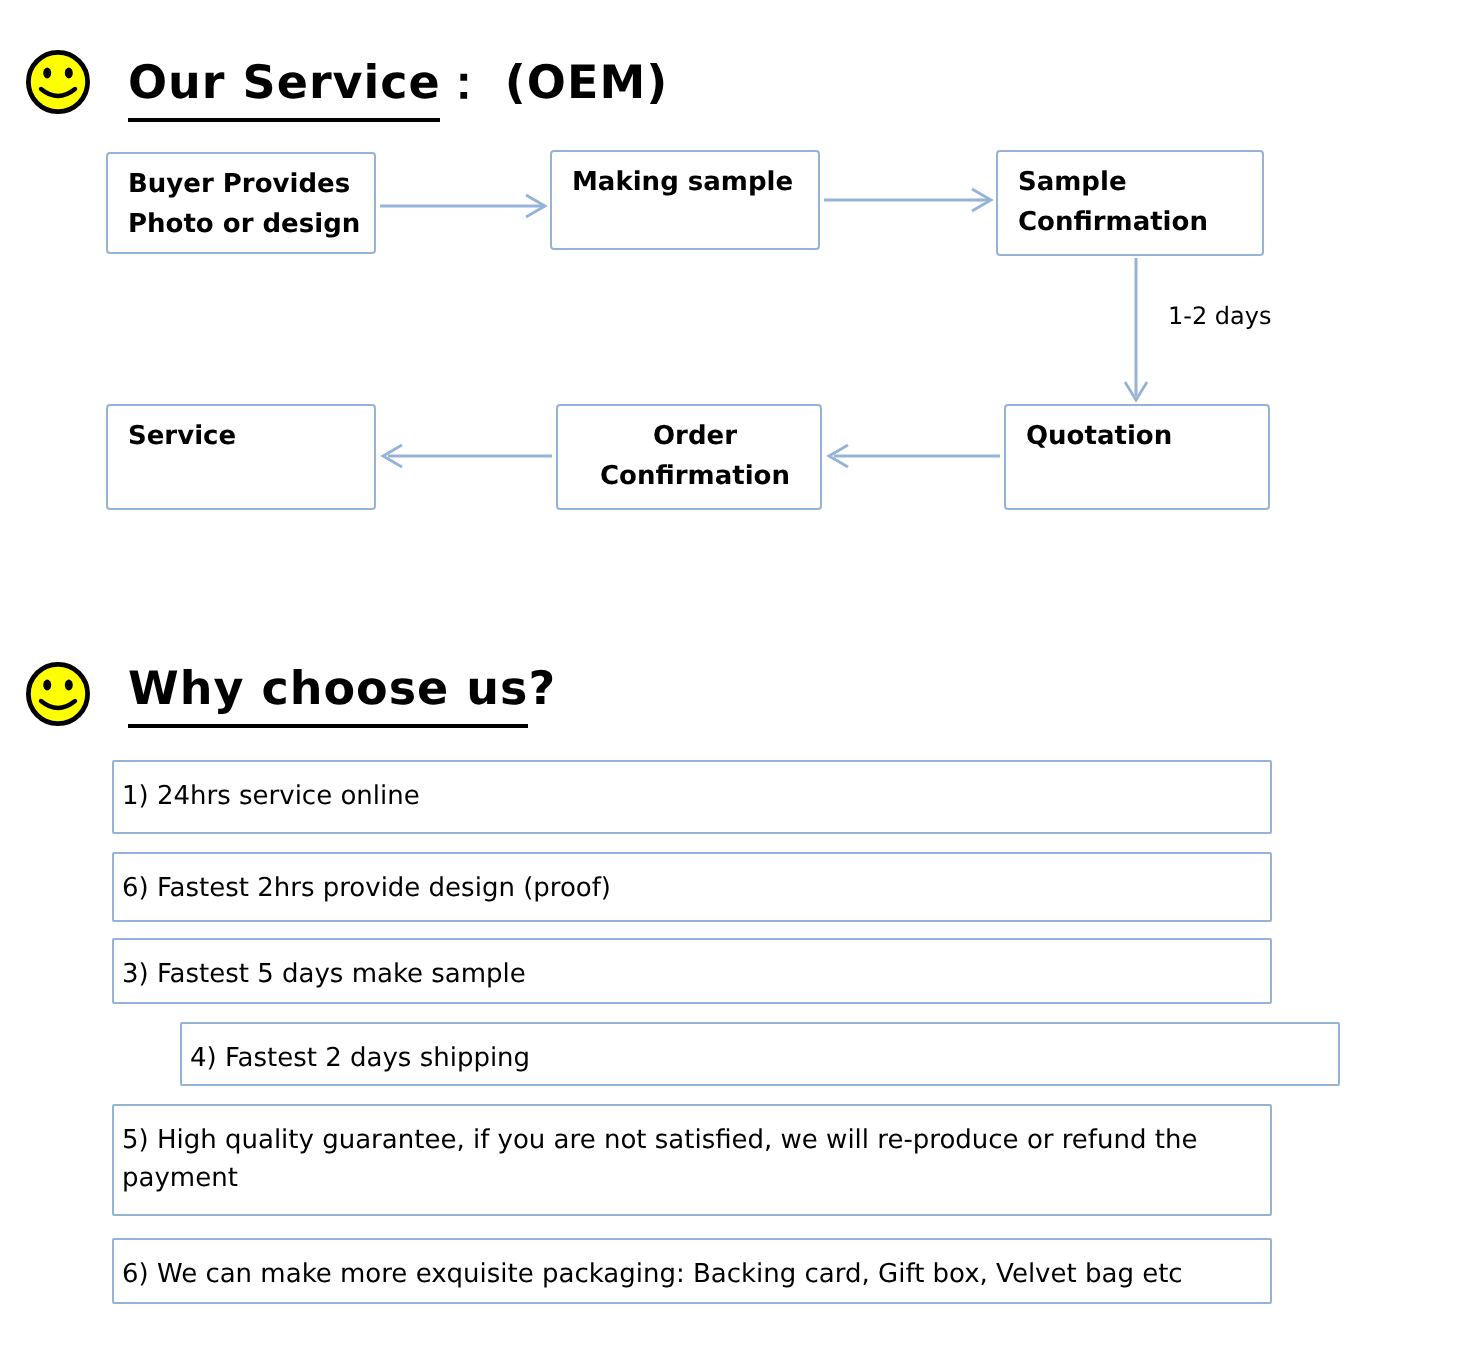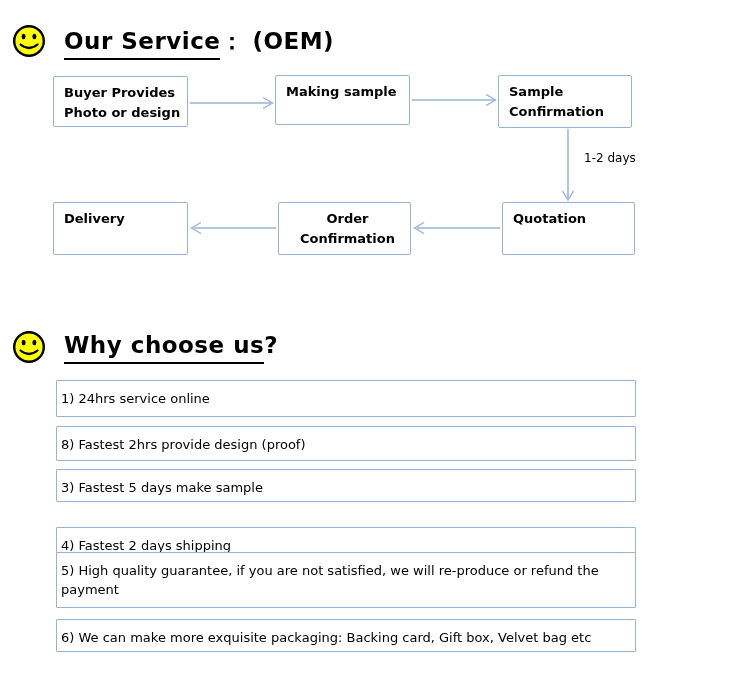--- a/index.html
+++ b/index.html
@@ -65,21 +65,21 @@
     background: #fff;
     border: 1px solid #95b3d7;
     border-radius: 1px;
     font-size: 13px;
     line-height: 19px;
     padding: 8px 6px 2px 4px;
   }
   #item-1 { top: 380px; height: 37px; }
   #item-2 { top: 426px; height: 35px; }
   #item-3 { top: 469px; height: 33px; }
-  #item-4 { top: 527px; height: 32px; }
+  #item-4 { top: 511px; height: 32px; margin-left: 34px; }
   #item-5 { top: 552px; height: 56px; }
   #item-6 { top: 619px; height: 33px; }
 </style>
 </head>
 <body>
 
 <div class="page">
 
   <svg class="smiley" style="left:12px; top:24px;" viewBox="0 0 34 34">
     <circle cx="17" cy="17" r="14.8" stroke="#000" stroke-width="2.4" fill="#ffff00"></circle>
@@ -89,21 +89,21 @@
   </svg>
   <div class="heading" style="left:64px; top:26px;">
     <span class="underlined">Our Service</span><span>： (OEM)</span>
   </div>
 
   <div class="flow-box" id="box-buyer">Buyer Provides Photo or design</div>
   <div class="flow-box" id="box-sample">Sample Confirmation</div>
   <div class="flow-box" id="box-making">Making sample</div>
   <div class="flow-box" id="box-quote">Quotation</div>
   <div class="flow-box" id="box-order">Order Confirmation</div>
-  <div class="flow-box" id="box-delivery">Delivery</div>
+  <div class="flow-box" id="box-delivery">Service</div>
 
   <div class="duration-label">1-2 days</div>
 
   <svg class="arrows-overlay" viewBox="0 0 741 676">
 
     <line x1="190" y1="103" x2="271" y2="103" stroke-width="1.5" stroke="#95b3d7"></line>
     <polyline points="263,97.5 272.5,103 263,108.5" fill="none" stroke-width="1.4" stroke="#95b3d7"></polyline>
 
     <line x1="412" y1="100" x2="494" y2="100" stroke-width="1.5" stroke="#95b3d7"></line>
     <polyline points="486,94.5 495.5,100 486,105.5" fill="none" stroke-width="1.4" stroke="#95b3d7"></polyline>
@@ -122,19 +122,19 @@
     <circle cx="17" cy="17" r="14.8" stroke="#000" stroke-width="2.4" fill="#ffff00"></circle>
     <ellipse cx="11.6" cy="12.5" rx="2" ry="2.7" fill="#000"></ellipse>
     <ellipse cx="22.4" cy="12.5" rx="2" ry="2.7" fill="#000"></ellipse>
     <path d="M 8.5 20.5 Q 17 27.5 25.5 20.5" fill="none" stroke="#000" stroke-width="2.2" stroke-linecap="round"></path>
   </svg>
   <div class="heading" style="left:64px; top:332px;">
     <span class="underlined">Why choose us</span><span>?</span>
   </div>
 
   <div class="list-box" id="item-1">1) 24hrs service online</div>
-  <div class="list-box" id="item-2">8) Fastest 2hrs provide design (proof)</div>
+  <div class="list-box" id="item-2">6) Fastest 2hrs provide design (proof)</div>
   <div class="list-box" id="item-3">3) Fastest 5 days make sample</div>
   <div class="list-box" id="item-4">4) Fastest 2 days shipping</div>
   <div class="list-box" id="item-5">5) High quality guarantee, if you are not satisfied, we will re-produce or refund the payment</div>
   <div class="list-box" id="item-6">6) We can make more exquisite packaging: Backing card, Gift box, Velvet bag etc</div>
 
 </div>
 
 </body></html>

